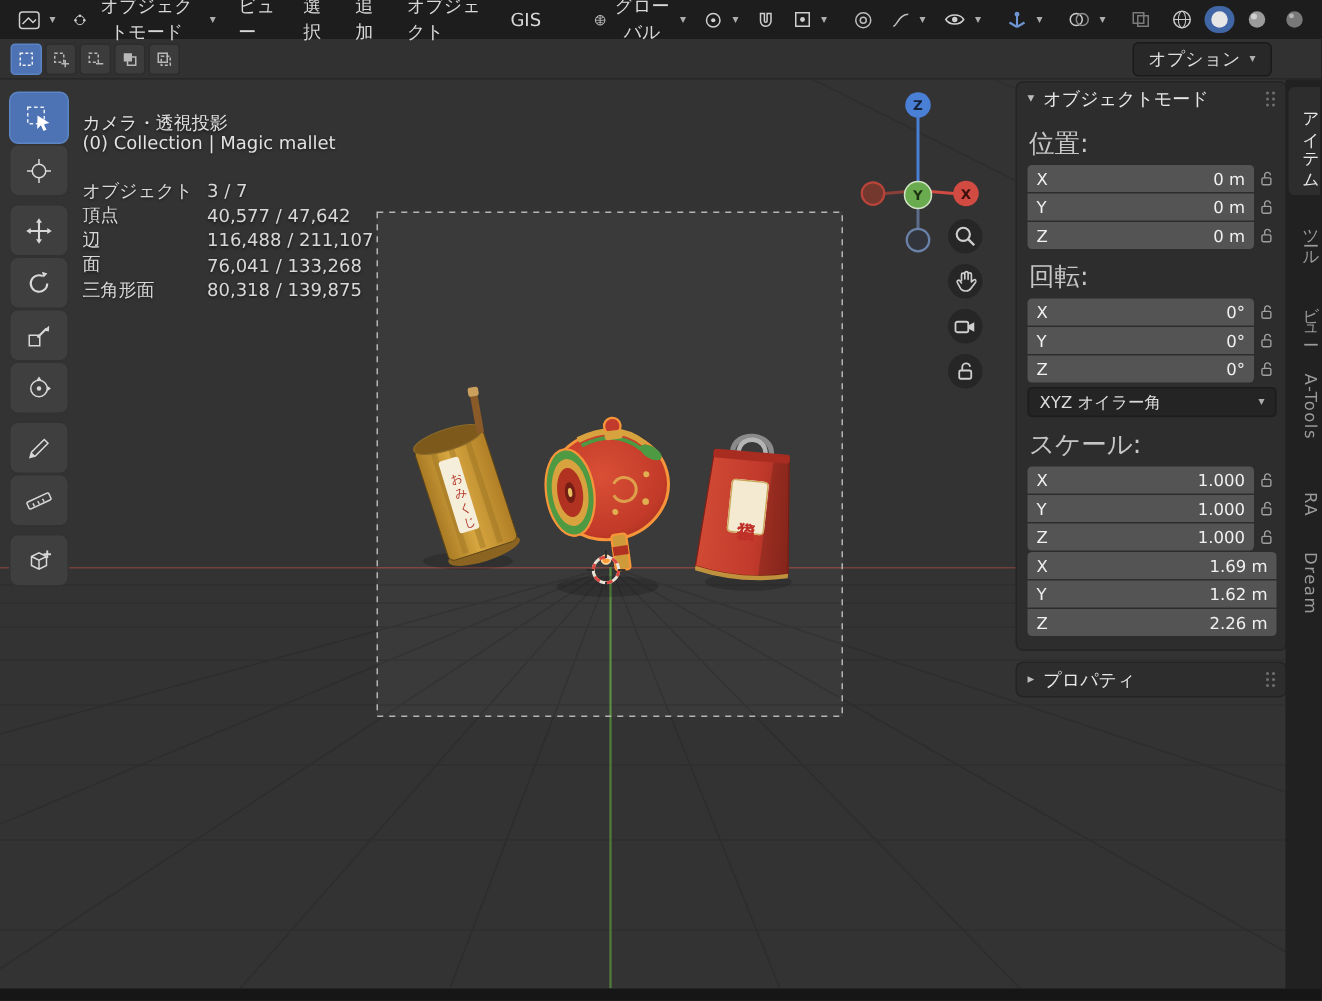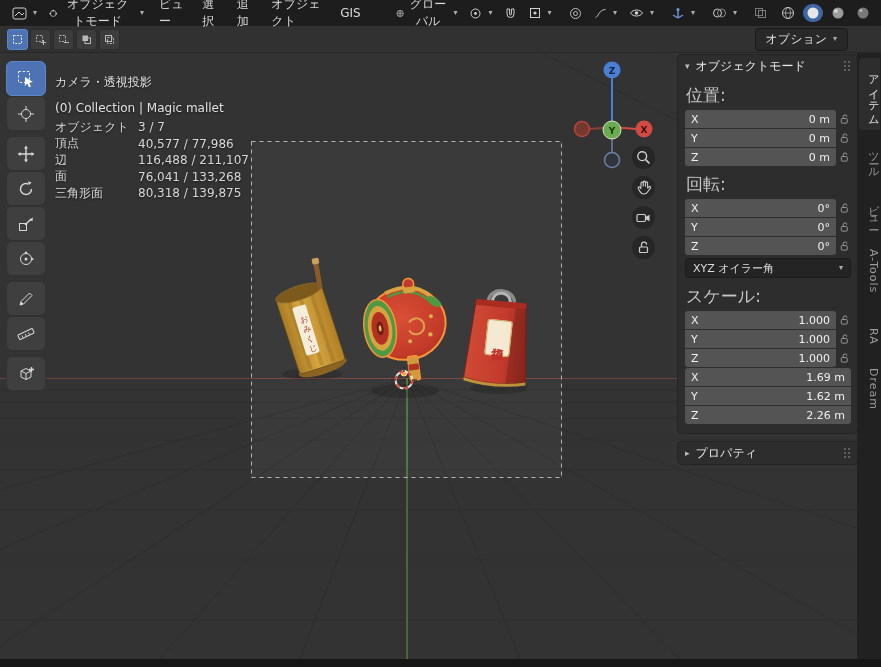--- a/index.html
+++ b/index.html
@@ -418,29 +418,29 @@
       </svg>
   </div>
   <div class="tool-btn" style="top:356px">
     <svg width="18" height="18" viewBox="0 0 18 18">
         <path d="M4 6 L9 3.5 L14 6 L14 12 L9 14.5 L4 12 Z M4 6 L9 8.5 L14 6 M9 8.5 V14.5" fill="none" stroke="#d8d8d8"></path>
         <path d="M14.5 2 v5 M12 4.5 h5" stroke="#d8d8d8" stroke-width="1.3"></path>
       </svg>
   </div>
 
   <div class="vp-text" style="left:55px;top:74px">カメラ・透視投影</div>
-  <div class="vp-text" style="left:55px;top:101px">(0) Collection | Magic mallet</div>
+  <div class="vp-text" style="left:55px;top:88px">(0) Collection | Magic mallet</div>
   <div class="vp-stats">
     <div class="srow">
         <span class="slabel">オブジェクト</span>
         <span class="sval">3 / 7</span>
       </div>
     <div class="srow">
         <span class="slabel">頂点</span>
-        <span class="sval">40,577 / 77,986</span>
+        <span class="sval">40,577 / 47,642</span>
       </div>
     <div class="srow">
         <span class="slabel">辺</span>
         <span class="sval">116,488 / 211,107</span>
       </div>
     <div class="srow">
         <span class="slabel">面</span>
         <span class="sval">76,041 / 133,268</span>
       </div>
     <div class="srow">

